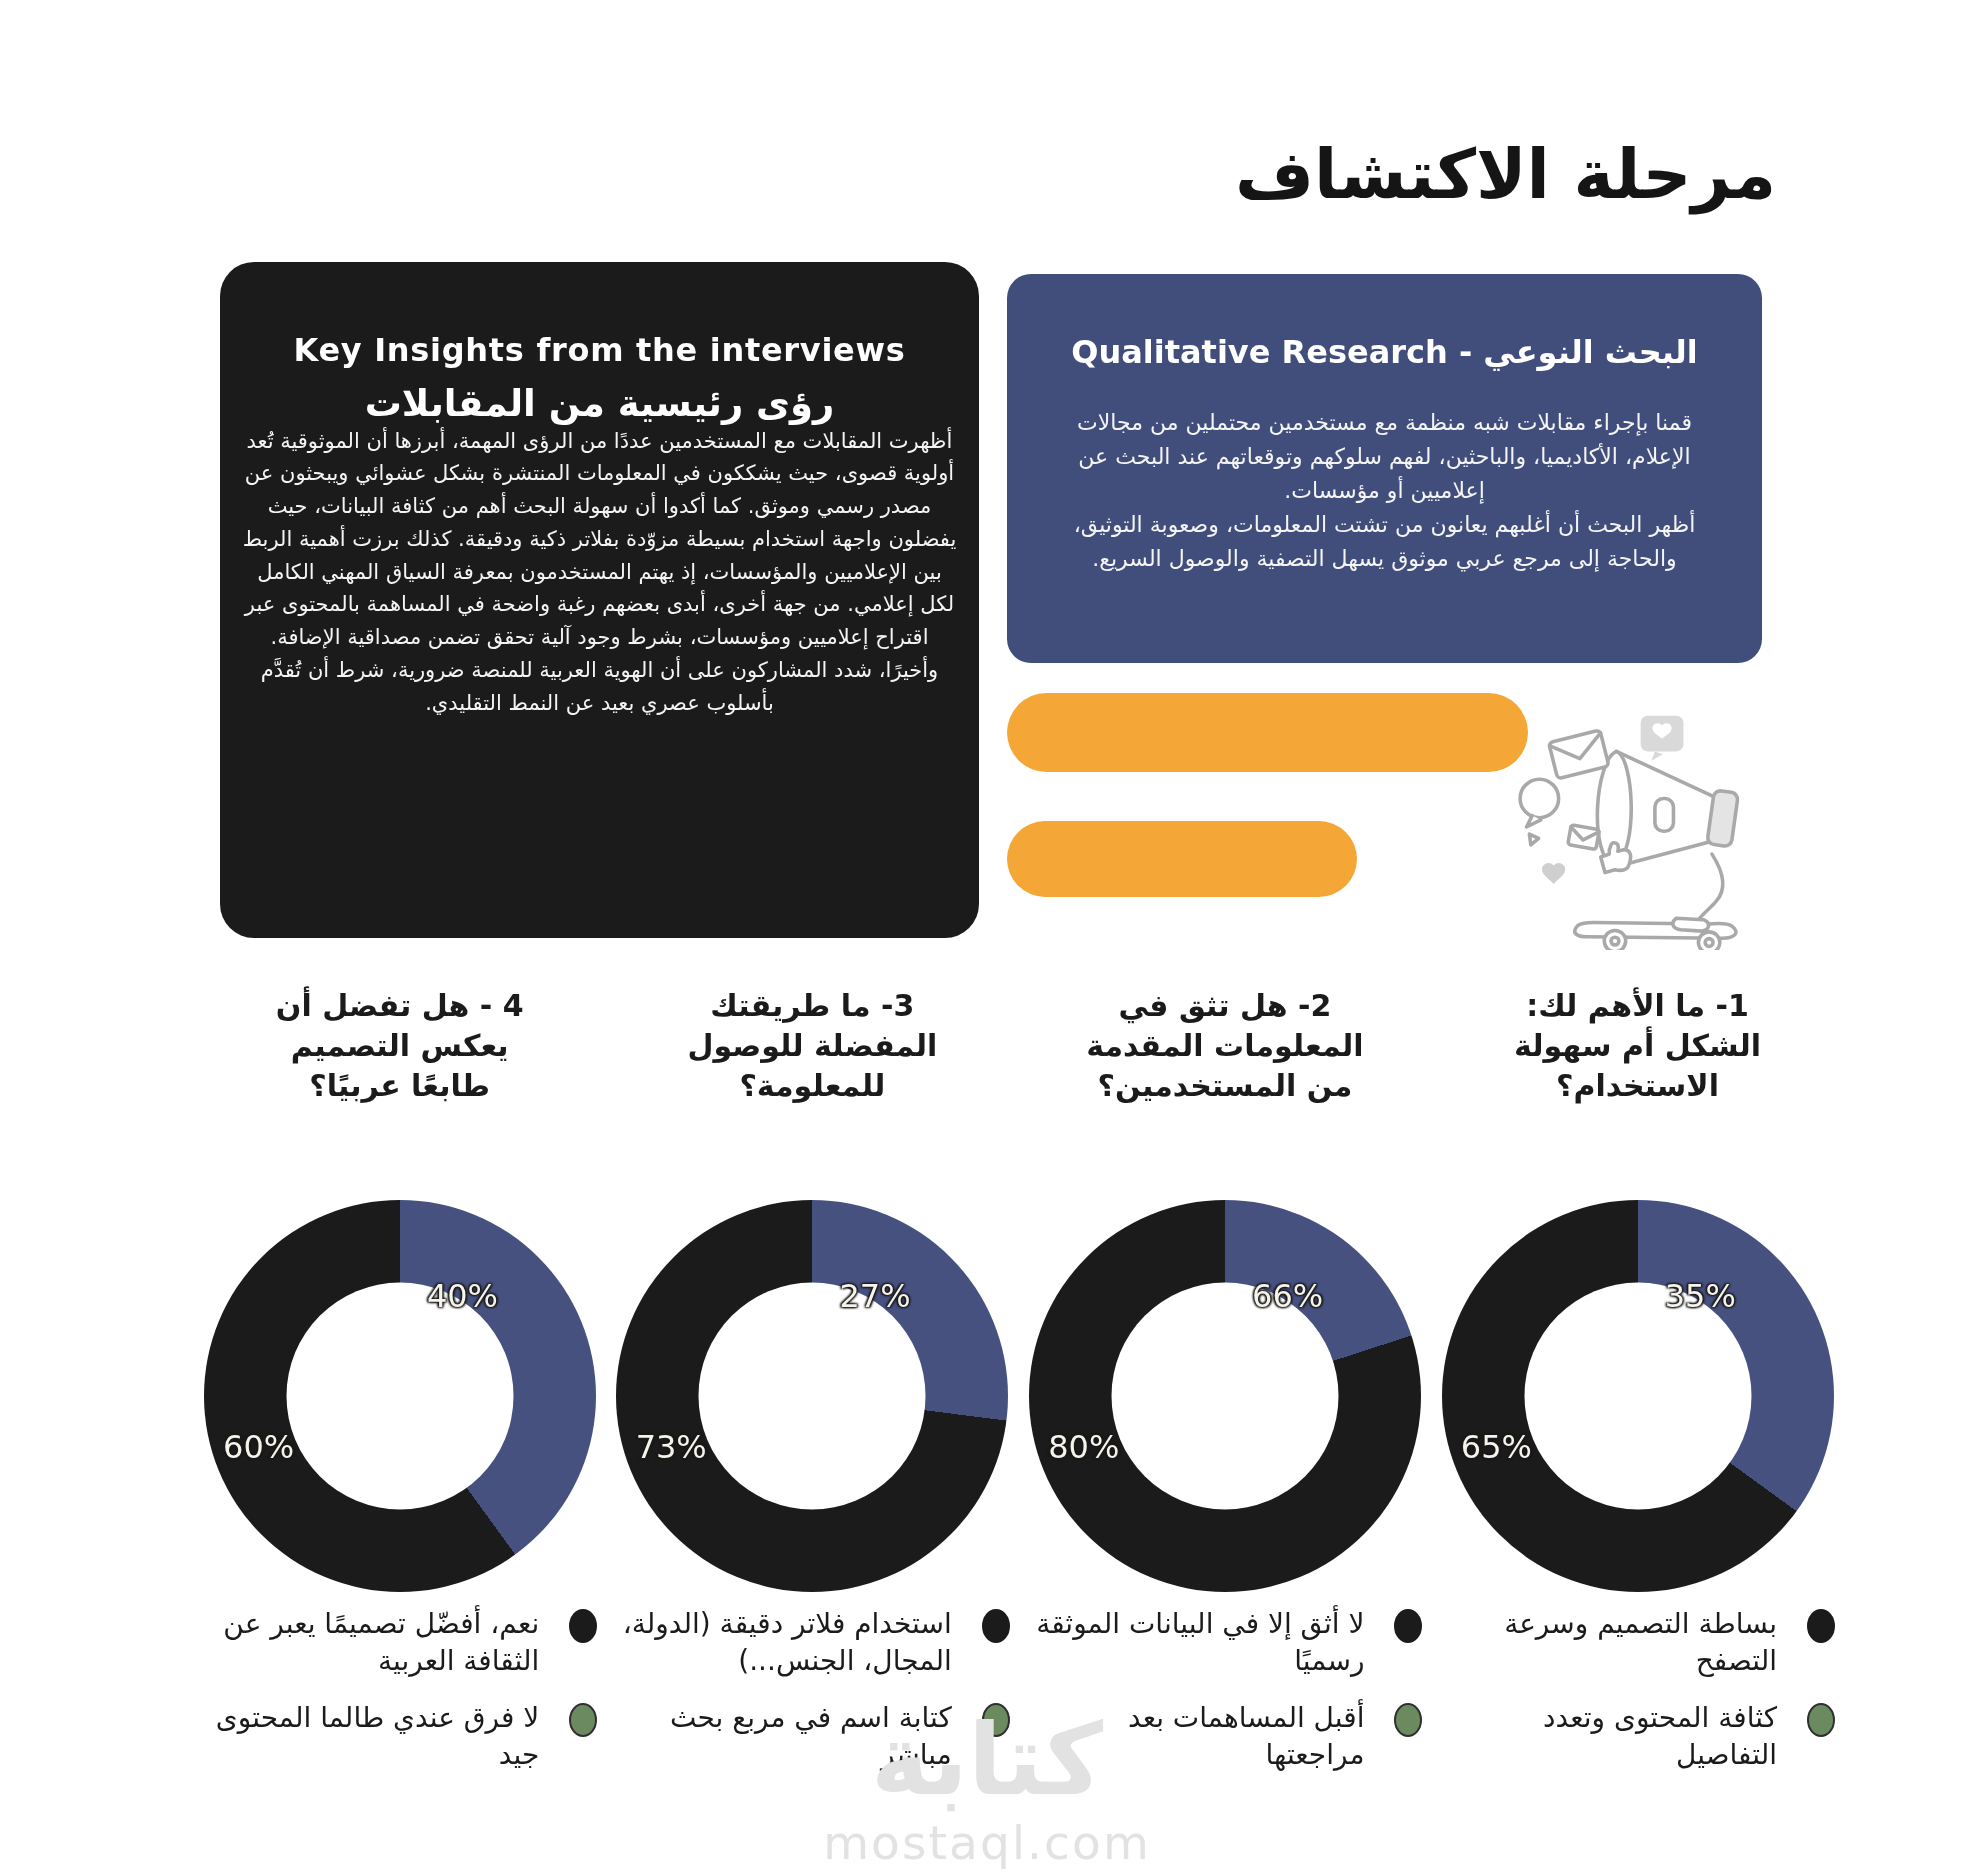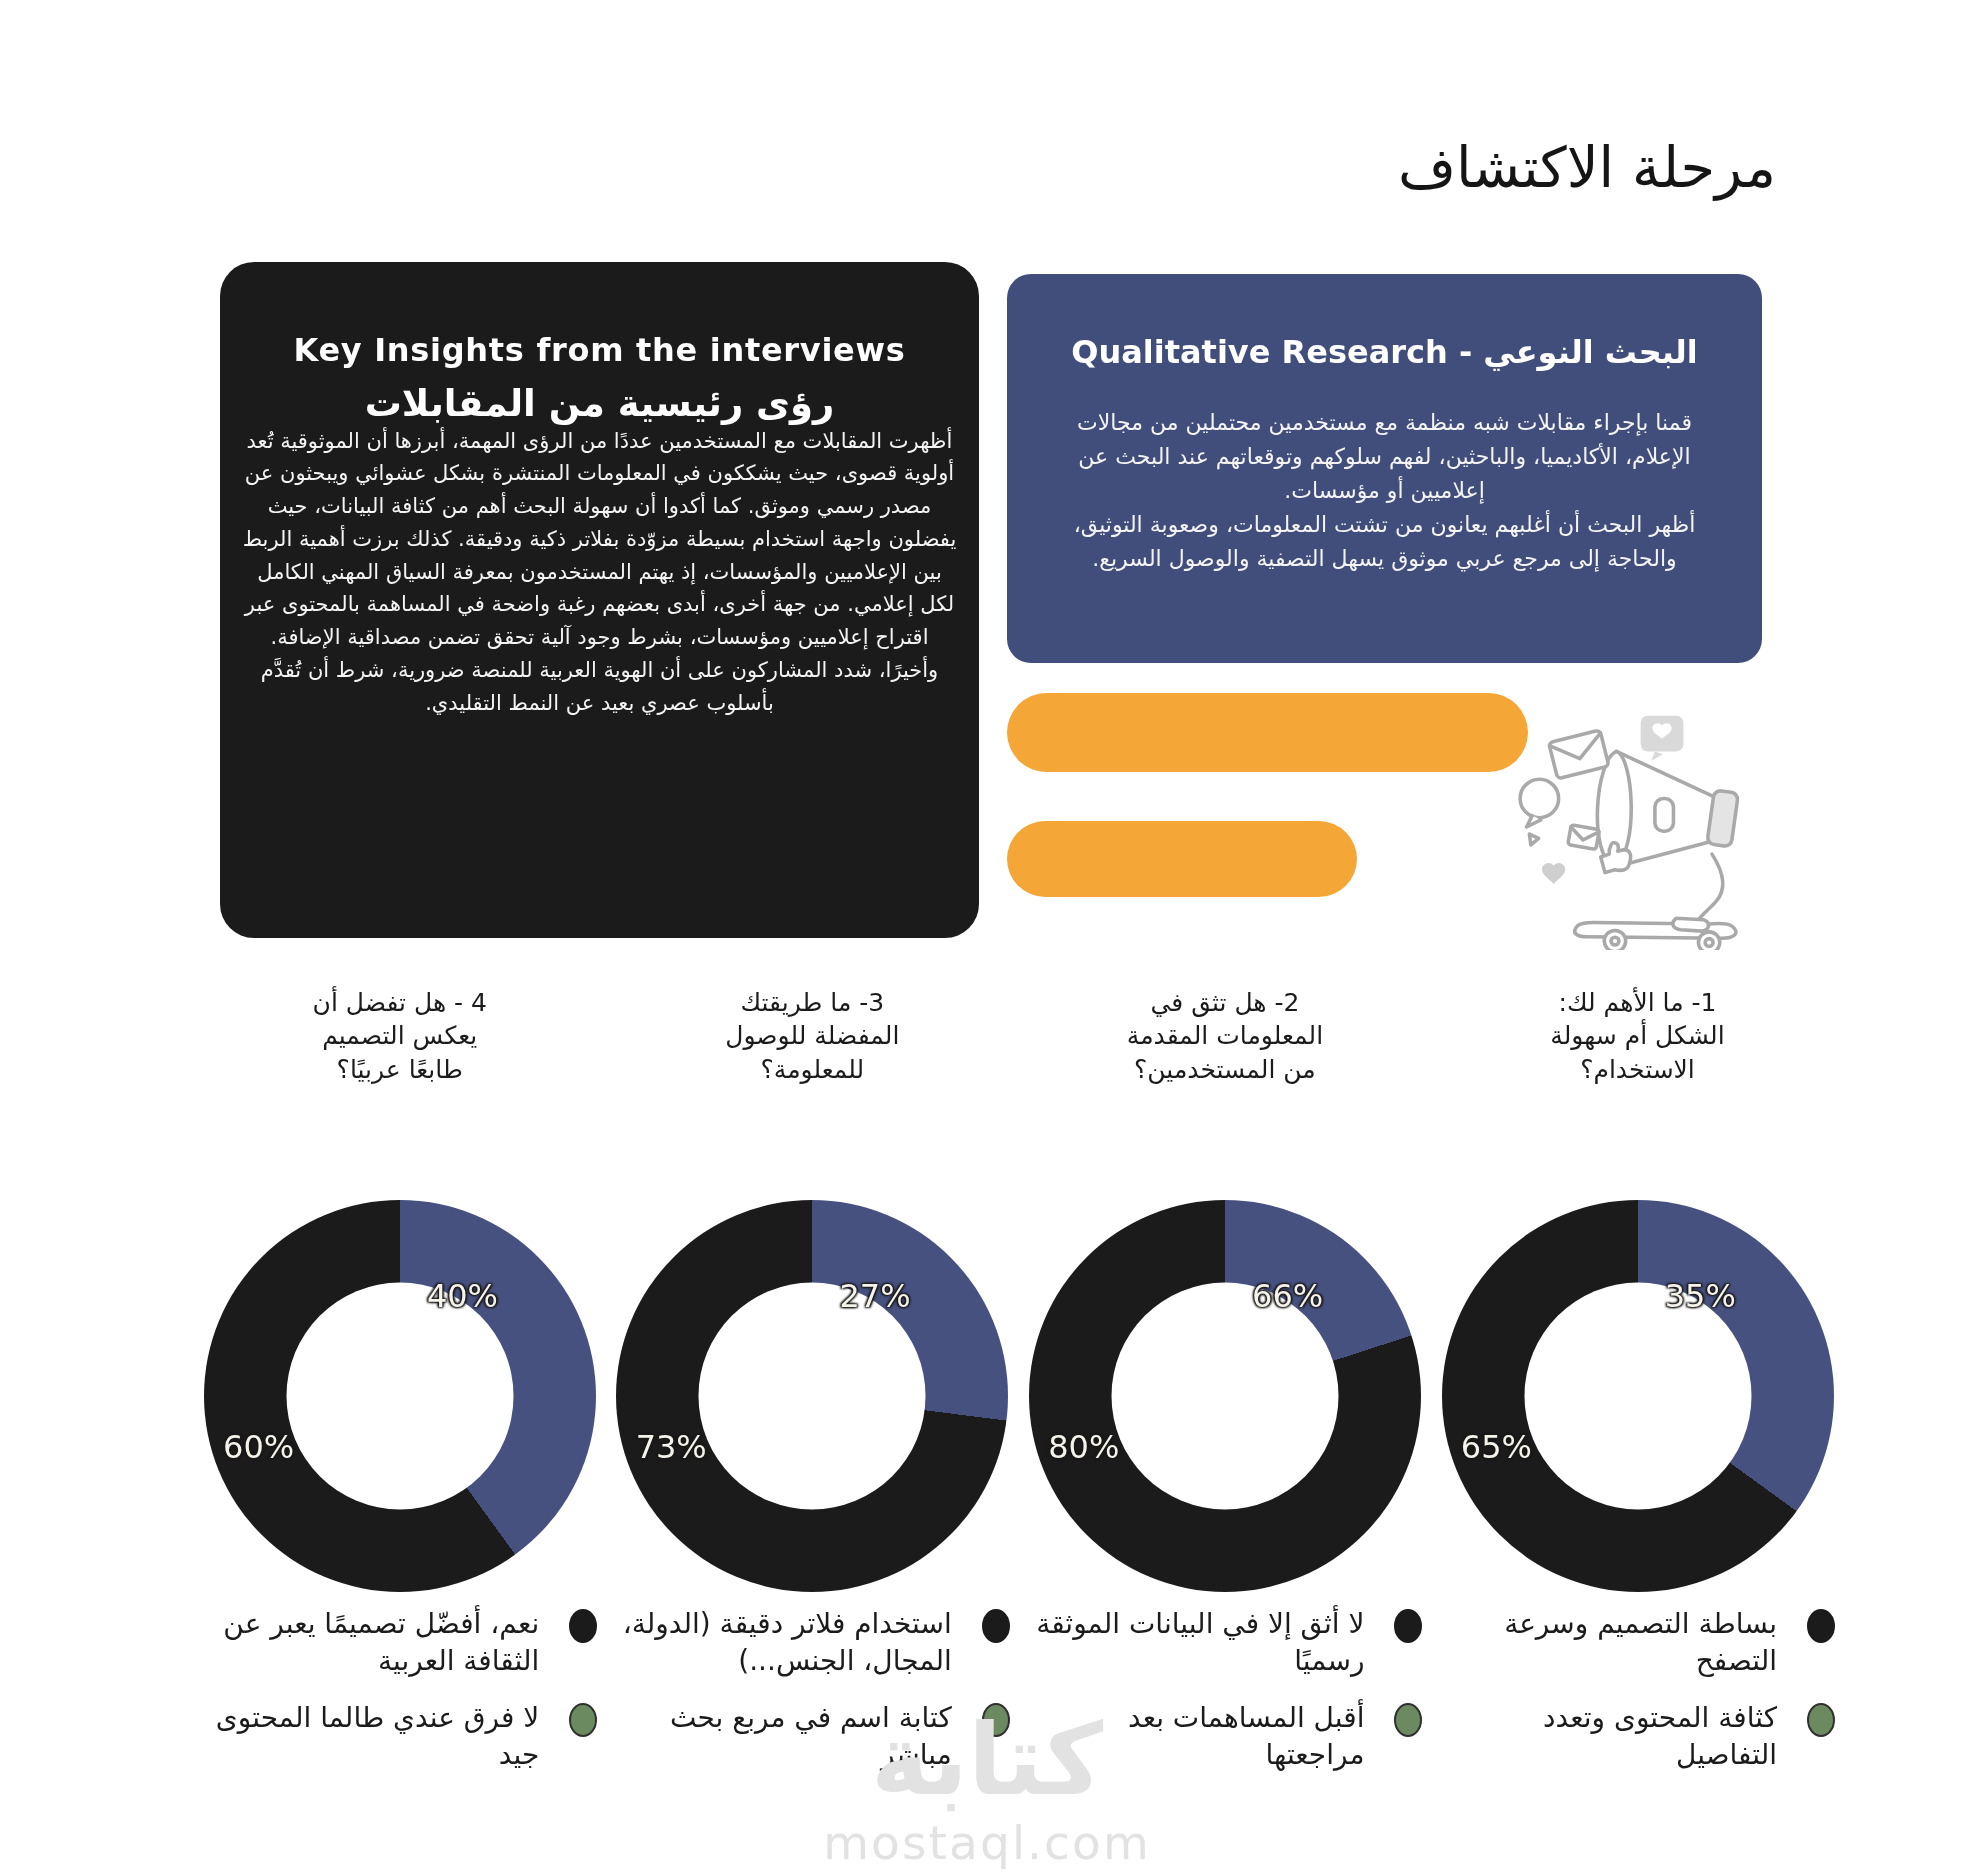--- a/index.html
+++ b/index.html
@@ -1,19 +1,19 @@
 <!DOCTYPE html>
 <html lang="ar" style="font-size:11.3px"><head>
 <meta charset="utf-8">
 <style>
   html,body{margin:0;padding:0;background:#fff;}
   .page{position:relative;width:1975px;height:1873px;background:#ffffff;overflow:hidden;
         font-family:"DejaVu Sans",sans-serif;color:#1b1b1b;}
 
-  .main-title{position:absolute;top:135px;right:199px;font-size:56px;font-weight:normal;
+  .main-title{position:absolute;top:135px;right:199px;font-size:68px;font-weight:bold;
               color:#151515;direction:rtl;}
 
   
   .insights-box{position:absolute;left:220px;top:262px;width:759px;height:676px;
                 background:#1B1B1B;border-radius:34px;color:#fff;box-sizing:border-box;
                 padding:69px 22px 28px;text-align:center;}
   .insights-title-en{font-size:32px;font-weight:bold;letter-spacing:0.7px;}
   .insights-title-ar{font-size:37px;font-weight:bold;margin-top:12.7px;direction:rtl;}
   .insights-body{font-size:21px;line-height:1.56;direction:rtl;color:#F4F4F4;}
 
@@ -29,21 +29,21 @@
   .bar1{left:1007px;top:693px;width:521px;height:79px;}
   .bar2{left:1007px;top:821px;width:350px;height:76px;}
 
   
   .megaphone{position:absolute;left:1508px;top:714px;width:271px;height:236px;}
 
   
   .charts-row{position:absolute;left:202px;top:986px;width:1633px;display:flex;
               direction:rtl;gap:17.6px;}
   .chart-col{width:395px;flex:0 0 auto;}
-  .question{height:214px;box-sizing:border-box;font-size:25px;font-weight:normal;color:#1b1b1b;
+  .question{height:214px;box-sizing:border-box;font-size:30px;font-weight:bold;color:#1b1b1b;
             text-align:center;direction:rtl;white-space:pre-line;line-height:1.33;}
   .donut{position:relative;width:392px;height:392px;border-radius:50%;margin:0 auto;}
   .donut::after{content:"";position:absolute;left:50%;top:50%;width:227px;height:227px;
                 background:#fff;border-radius:50%;transform:translate(-50%,-50%);}
   .pct{position:absolute;font-size:32px;color:#F6F3EB;z-index:2;transform:translate(-50%,-50%);
        text-shadow:1.4px 1.4px 2.1px rgba(25,25,25,.95),-1.4px -1.4px 2.1px rgba(25,25,25,.95),
                    1.4px -1.4px 2.1px rgba(25,25,25,.95),-1.4px 1.4px 2.1px rgba(25,25,25,.95);}
   .pct-minor{left:66%;top:24.5%;}
   .pct-major{left:14%;top:63%;}
 

